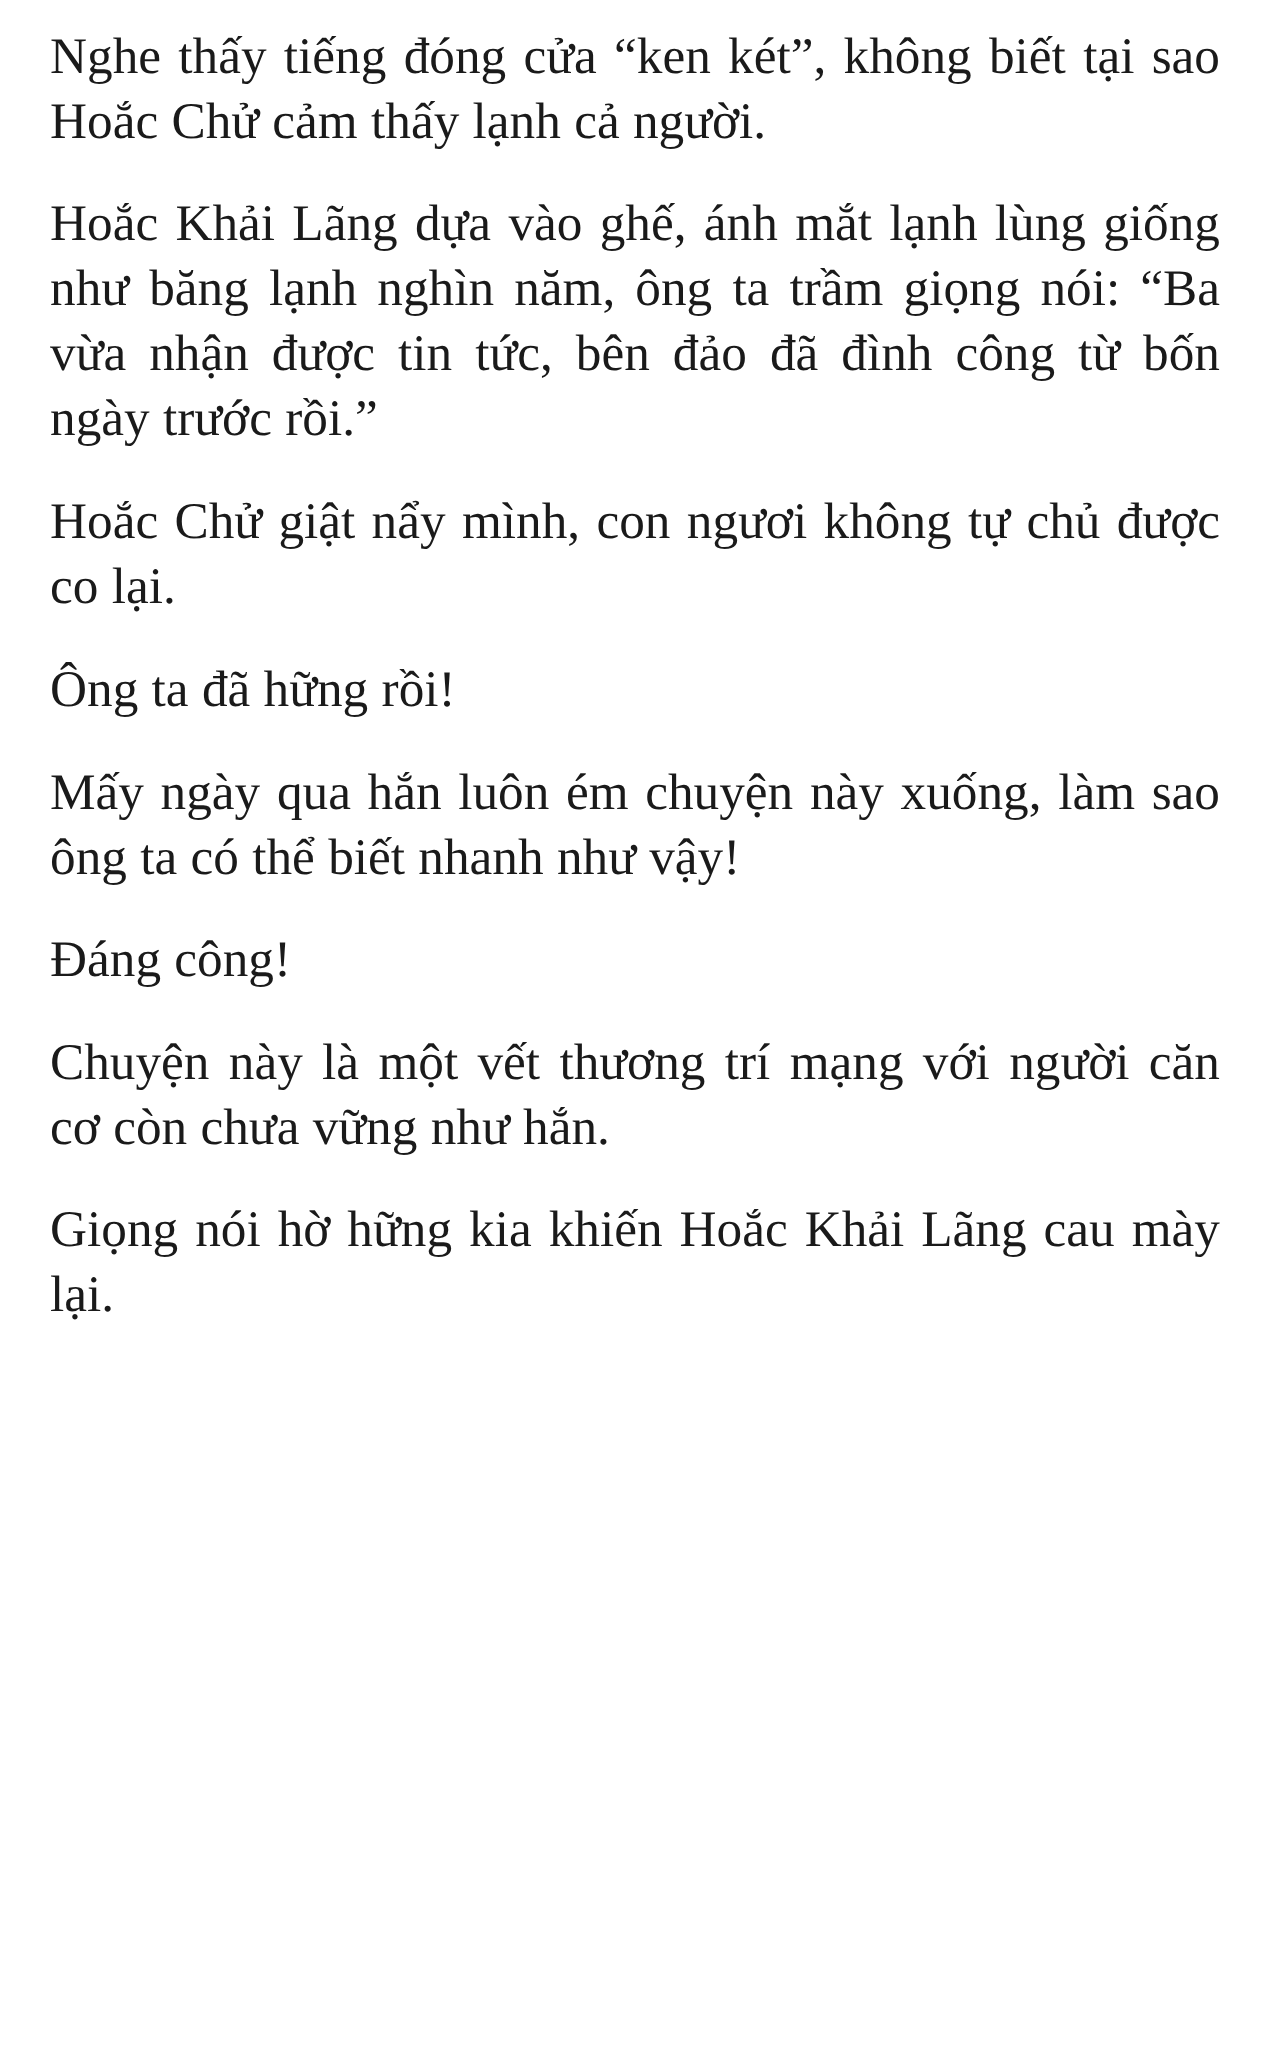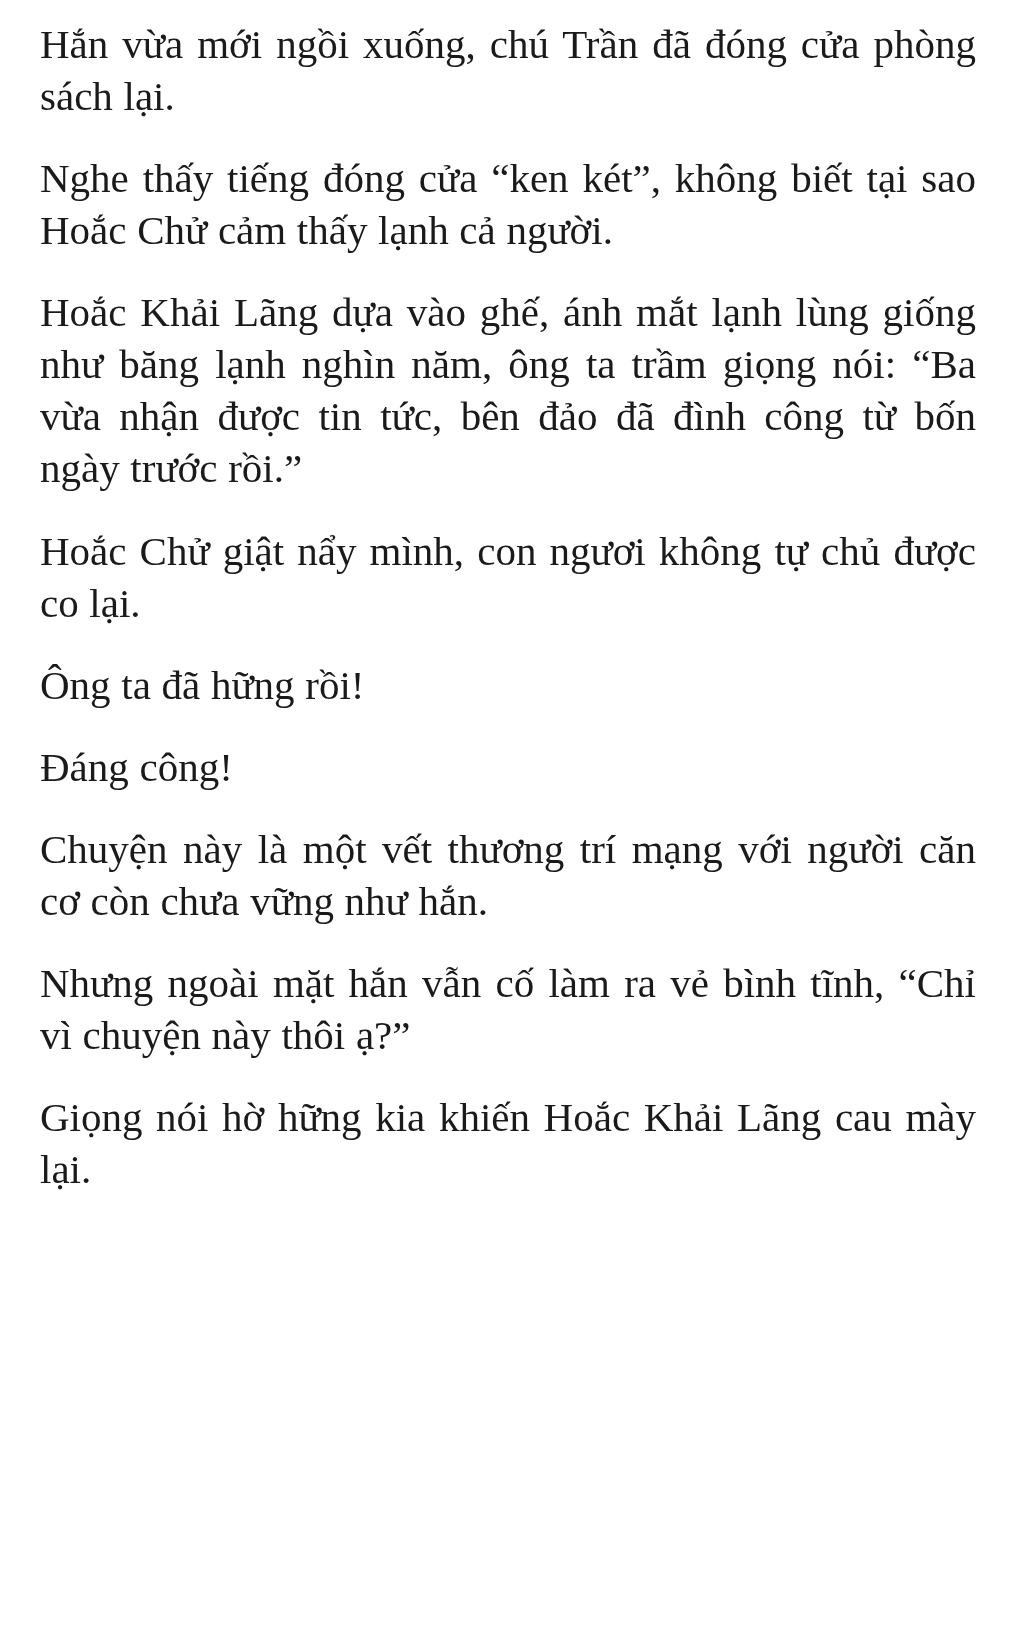--- a/index.html
+++ b/index.html
@@ -26,22 +26,21 @@
     word-spacing: 0.01em;
   }
   .para:last-child {
     margin-bottom: 0;
   }
 </style>
 </head>
 <body>
 
 <div class="reader">
-  <p class="para">Hắn vừa mới ngồi xuống, chú Trần đã đóng cửa phòng sách lại.</p>
   <p class="para">Nghe thấy tiếng đóng cửa “ken két”, không biết tại sao Hoắc Chử cảm thấy lạnh cả người.</p>
   <p class="para">Hoắc Khải Lãng dựa vào ghế, ánh mắt lạnh lùng giống như băng lạnh nghìn năm, ông ta trầm giọng nói: “Ba vừa nhận được tin tức, bên đảo đã đình công từ bốn ngày trước rồi.”</p>
   <p class="para">Hoắc Chử giật nẩy mình, con ngươi không tự chủ được co lại.</p>
   <p class="para">Ông ta đã hững rồi!</p>
+  <p class="para">Mấy ngày qua hắn luôn ém chuyện này xuống, làm sao ông ta có thể biết nhanh như vậy!</p>
   <p class="para">Đáng công!</p>
   <p class="para">Chuyện này là một vết thương trí mạng với người căn cơ còn chưa vững như hắn.</p>
-  <p class="para">Nhưng ngoài mặt hắn vẫn cố làm ra vẻ bình tĩnh, “Chỉ vì chuyện này thôi ạ?”</p>
   <p class="para">Giọng nói hờ hững kia khiến Hoắc Khải Lãng cau mày lại.</p>
 </div>
 
 </body></html>

